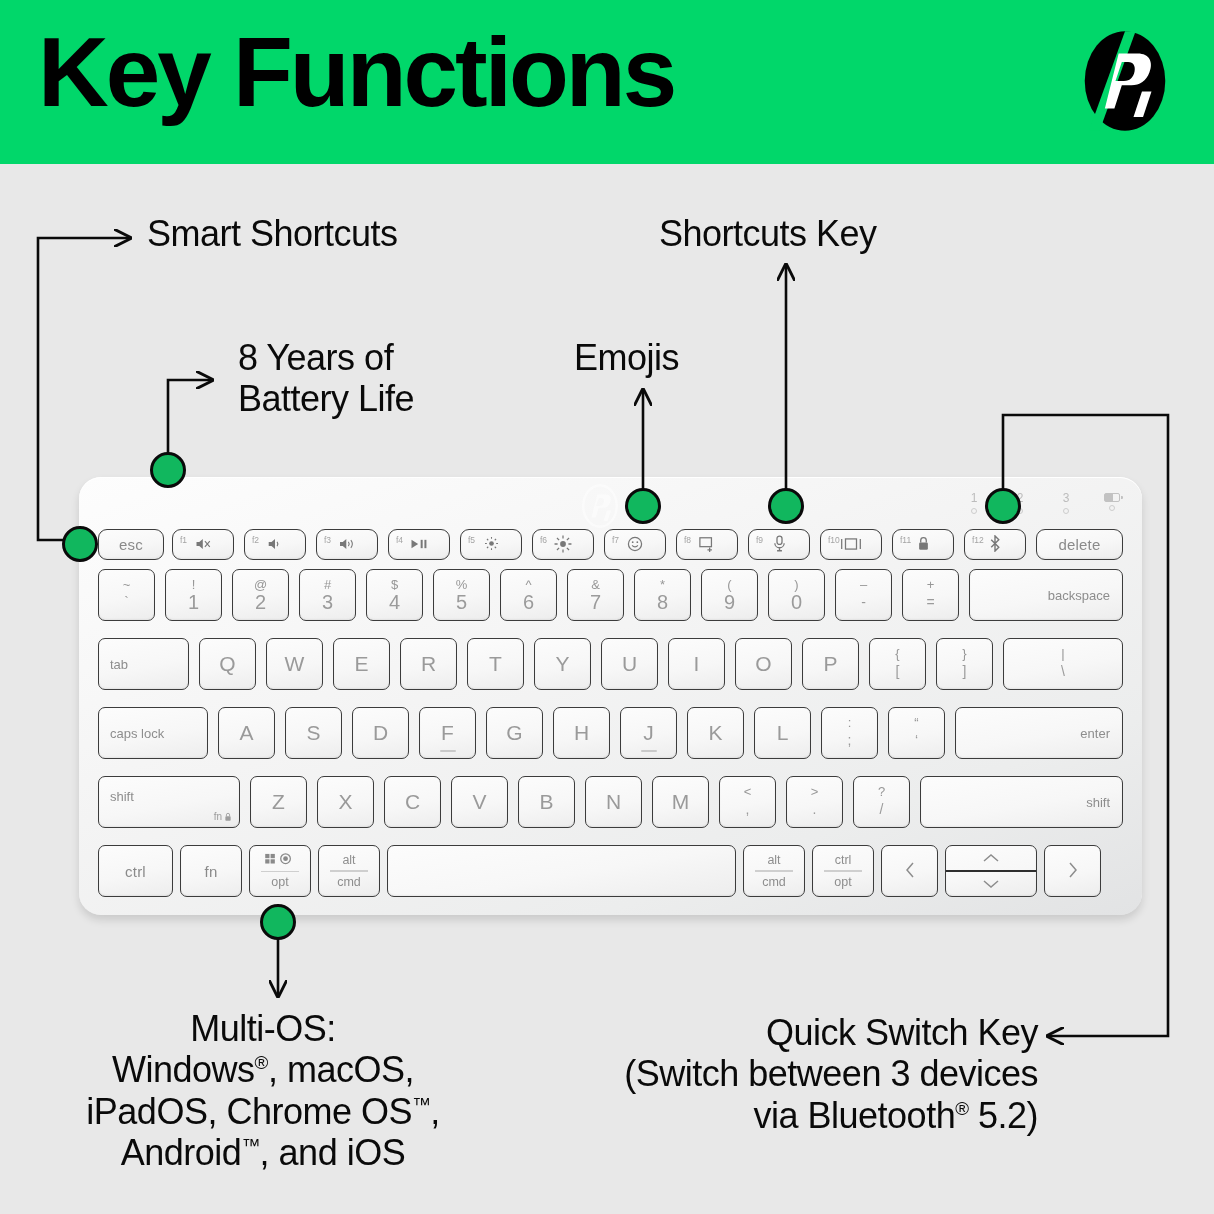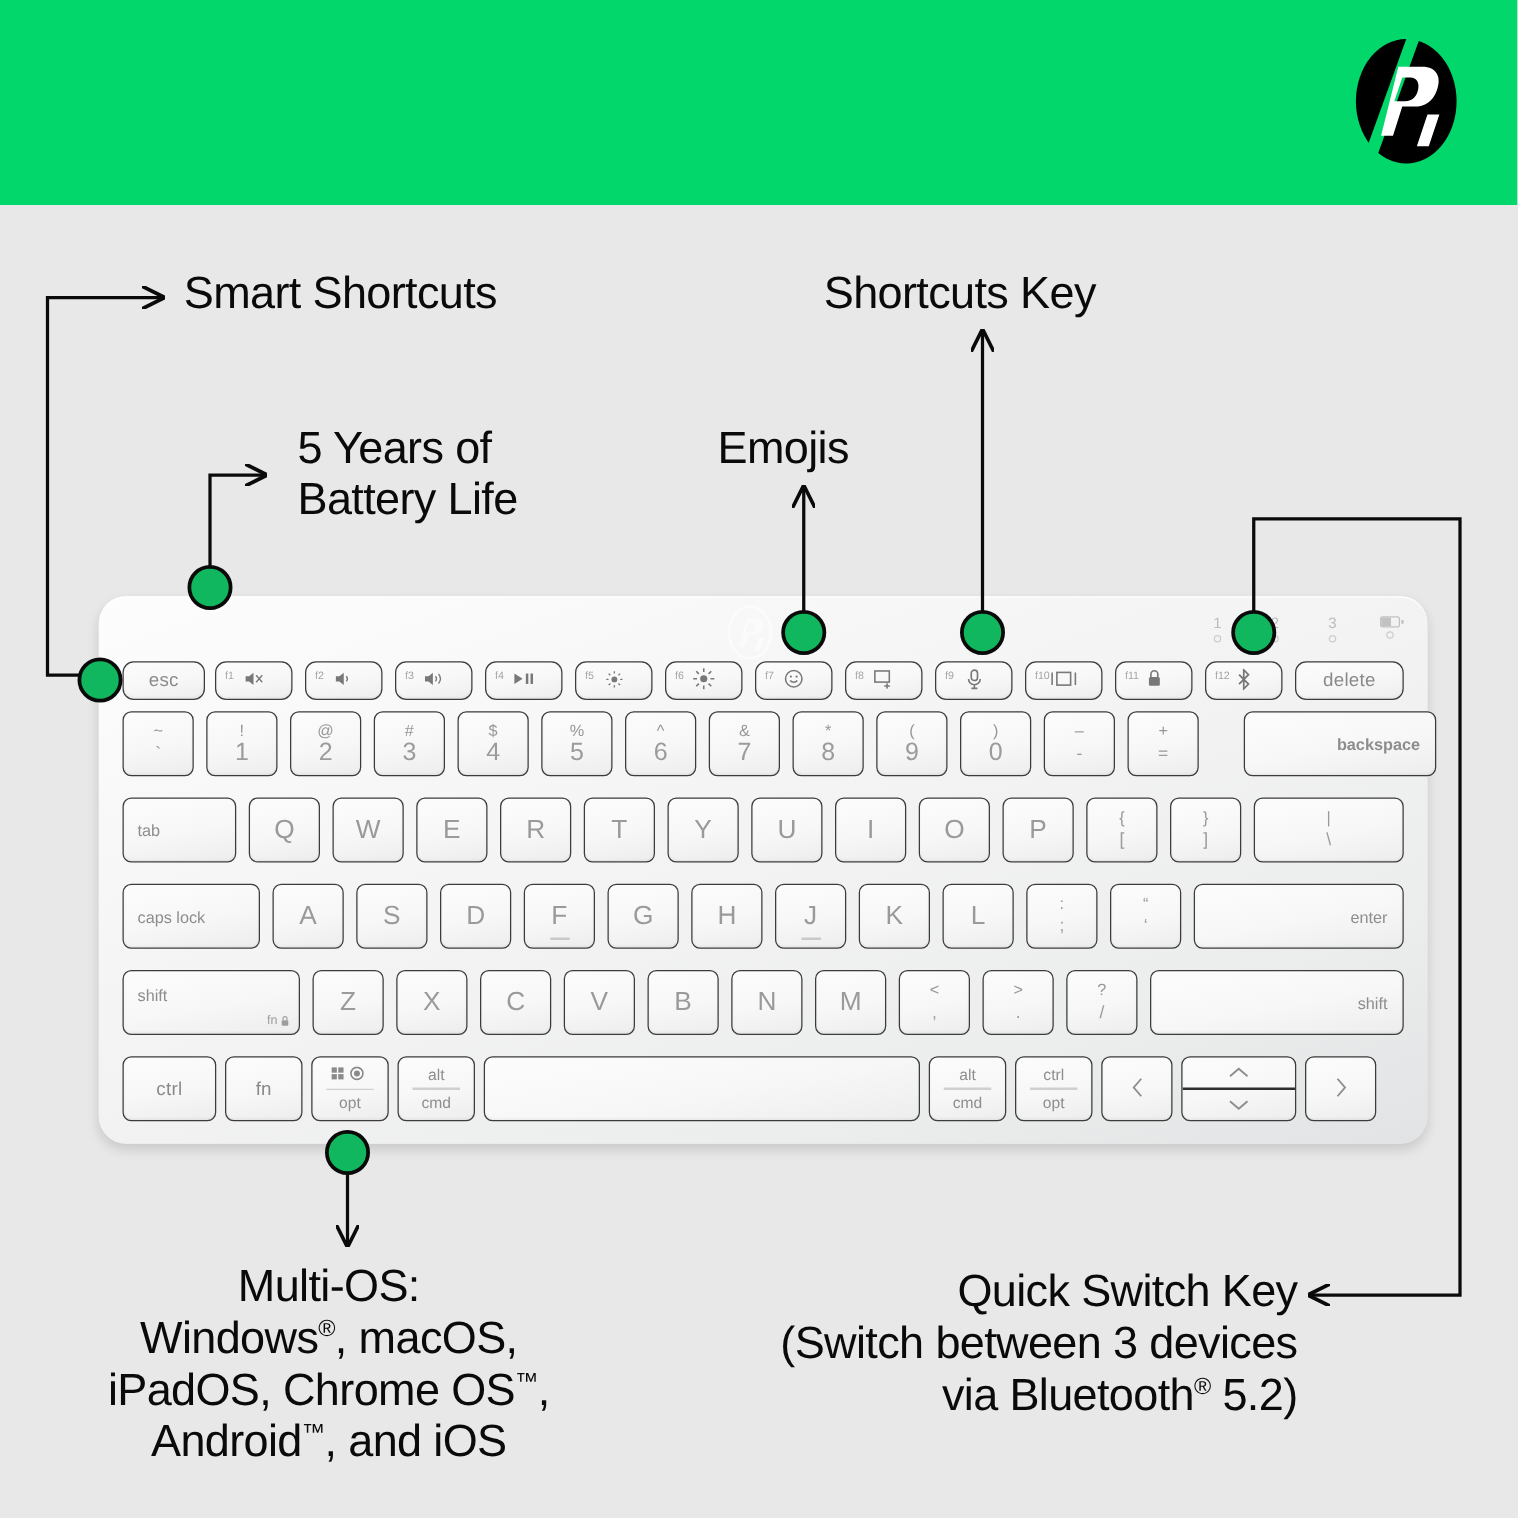--- a/index.html
+++ b/index.html
@@ -225,20 +225,21 @@
     justify-content: center;
     font-size: 15px;
     color: #8d8d8d;
   }
   .updown .sep { height: 2.4px; background: #2e2e2e; }
 </style>
 </head>
 <body>
 
 <div class="header">
+  <div class="header-title">Key Functions</div>
   <div class="hp-logo-wrap">
     <svg viewBox="0 0 100 100" width="106" height="106" aria-hidden="true">
       <ellipse cx="50" cy="50" rx="38" ry="47" fill="#000"></ellipse>
       <path d="M50 3 L16 97 L26 97 L60 3 Z" fill="#01d76a"></path>
       <path d="M44 24 h18 c11 0 15 8 11 18 c-3 8 -9 12 -17 12 h-9 l-7 22 h-9 Z
                M47 32 l-6 18 h8 c6 0 9 -4 10 -9 c1 -5 -1 -9 -6 -9 Z" fill="#fff"></path>
       <path d="M66 60 h9 l-8 24 h-9 Z" fill="#fff"></path>
     </svg>
   </div>
 </div>
@@ -259,21 +260,21 @@
 
     <path d="M 786 492 L 786 265" marker-end="url(#arw)"></path>
 
     <path d="M 278 938 L 278 996" marker-end="url(#arw)"></path>
 
     <path d="M 1003 492 L 1003 415 L 1168 415 L 1168 1036 L 1048 1036" marker-end="url(#arw)"></path>
   </g>
 </svg>
 
 <div class="anno anno-smart">Smart Shortcuts</div>
-<div class="anno anno-battery">5 Years of
+<div class="anno anno-battery">8 Years of
 Battery Life</div>
 <div class="anno anno-emojis">Emojis</div>
 <div class="anno anno-dictation">Shortcuts Key</div>
 <div class="anno anno-multios">Multi-OS:
 Windows<sup>®</sup>, macOS,
 iPadOS, Chrome OS<sup>™</sup>,
 Android<sup>™</sup>, and iOS</div>
 <div class="anno anno-quick">Quick Switch Key
 (Switch between 3 devices
 via Bluetooth<sup>®</sup> 5.2)</div>
@@ -507,21 +508,21 @@
       <span class="top">–</span>
       <span class="bot" style="font-size:14px">-</span>
     </div>
 </div>
 <div class="key" style="left:902px; top:569px; width:57px; height:52px;">
   <div class="dual">
       <span class="top">+</span>
       <span class="bot" style="font-size:14px">=</span>
     </div>
 </div>
-<div class="key" style="left:995px; top:569px; width:154px; height:52px;font-weight:bold;">
+<div class="key" style="left:969px; top:569px; width:154px; height:52px;">
   <span class="right-word">backspace</span>
 </div>
 
 <div class="key" style="left:98px;  top:638px; width:91px; height:52px;">
   <span class="left-word">tab</span>
 </div>
 <div class="key" style="left:199px; top:638px; width:57px; height:52px;">
     <span class="big">Q</span>
   </div>
 <div class="key" style="left:266px; top:638px; width:57px; height:52px;">

